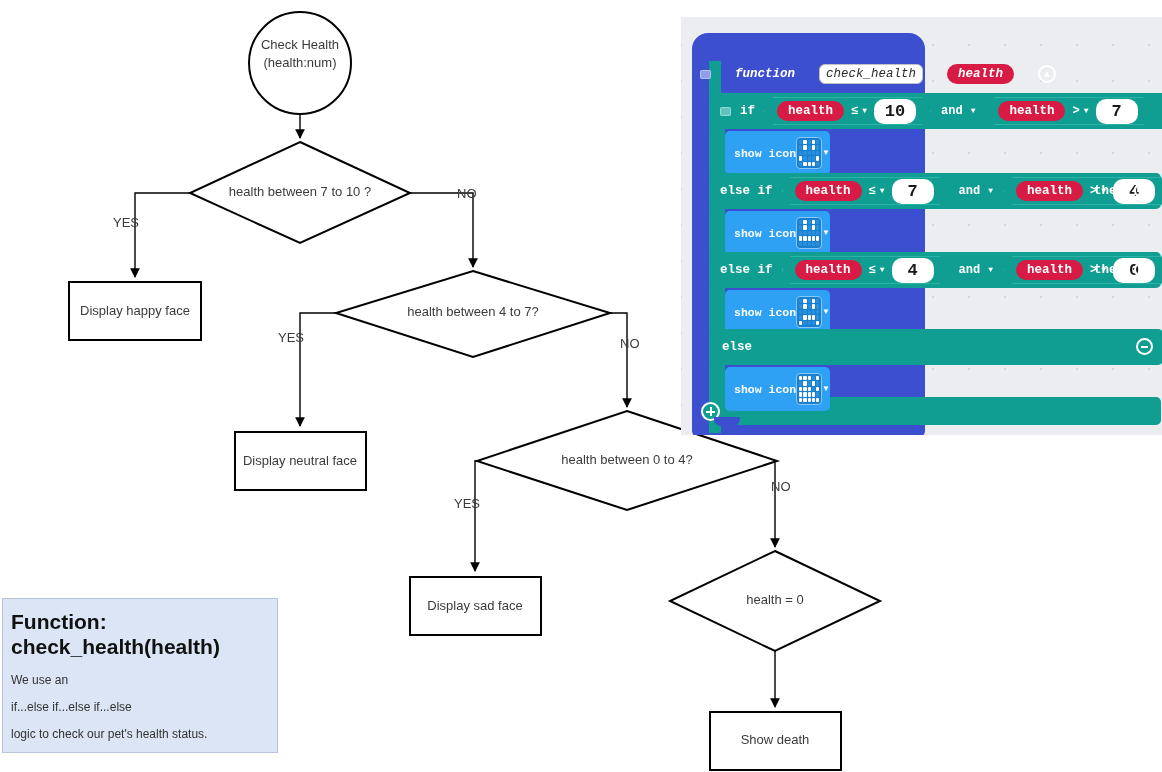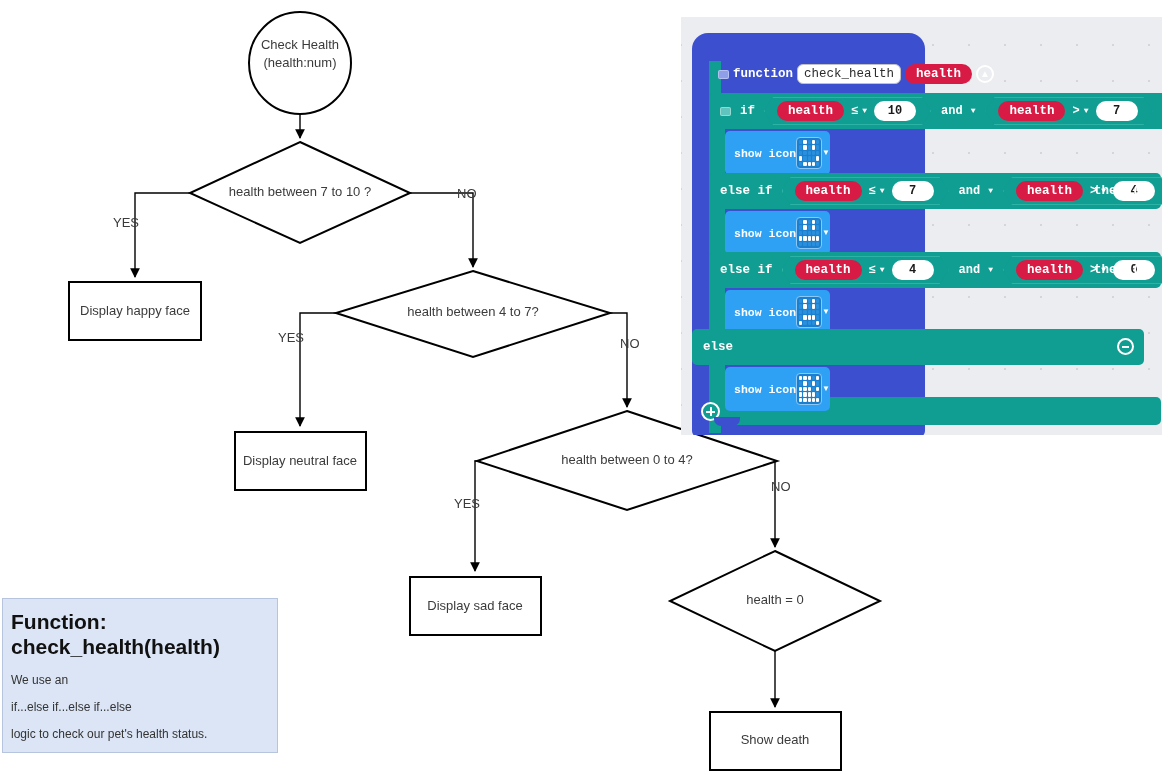--- a/index.html
+++ b/index.html
@@ -120,27 +120,28 @@
     position: absolute;
     left: 0;
     top: 0;
     width: 233px;
     height: 34px;
     background: #3c50cf;
     border-radius: 16px 16px 0 0;
   }
   .fn-header {
     position: absolute;
-    left: 26px;
+    left: 8px;
     top: 26px;
     height: 30px;
     display: flex;
     align-items: center;
-    gap: 4px;
+    gap: 24px;
     z-index: 4;
+    font-style: italic;
   }
   .fn-notch {
     position: absolute;
     left: 22px;
     top: 384px;
     width: 26px;
     height: 9px;
     background: #3c50cf;
     border-radius: 0 0 7px 7px;
     z-index: 3;
@@ -247,21 +248,21 @@
     font-weight: bold;
     color: #ffffff;
     display: inline-flex;
     align-items: center;
     gap: 4px;
     white-space: nowrap;
   }
   .caret { font-size: 8px; line-height: 1; }
   .num-chip {
     font-family: "Liberation Mono", monospace;
-    font-size: 12px;
+    font-size: 17px;
     font-weight: bold;
     color: #1a1a1a;
     background: #ffffff;
     border-radius: 10px;
     min-width: 28px;
     text-align: center;
     padding: 3px 7px;
     white-space: nowrap;
   }
   .and-chip {
@@ -601,21 +602,21 @@
             <i></i>
             <i class="on"></i>
             <i></i>
             <i></i>
             <i></i>
             <i class="on"></i>
           </span>
         <span class="caret" style="color:#ffffff;">▼</span>
       </div>
 
-      <div class="teal-row" style="left:0; top:296px; width:452px;">
+      <div class="teal-row" style="left:19px; top:296px; width:452px;">
         <span class="mono-label">else</span>
         <span class="minus-btn" style="right:10px; top:9px;"></span>
       </div>
 
       <div class="teal-inner" style="top:332px;"></div>
       <div class="show-icon-blk" style="left:33px; top:334px;">
         <span class="mono-label">show icon</span>
         <span class="led-grid">
             <i class="on"></i>
             <i class="on"></i>

